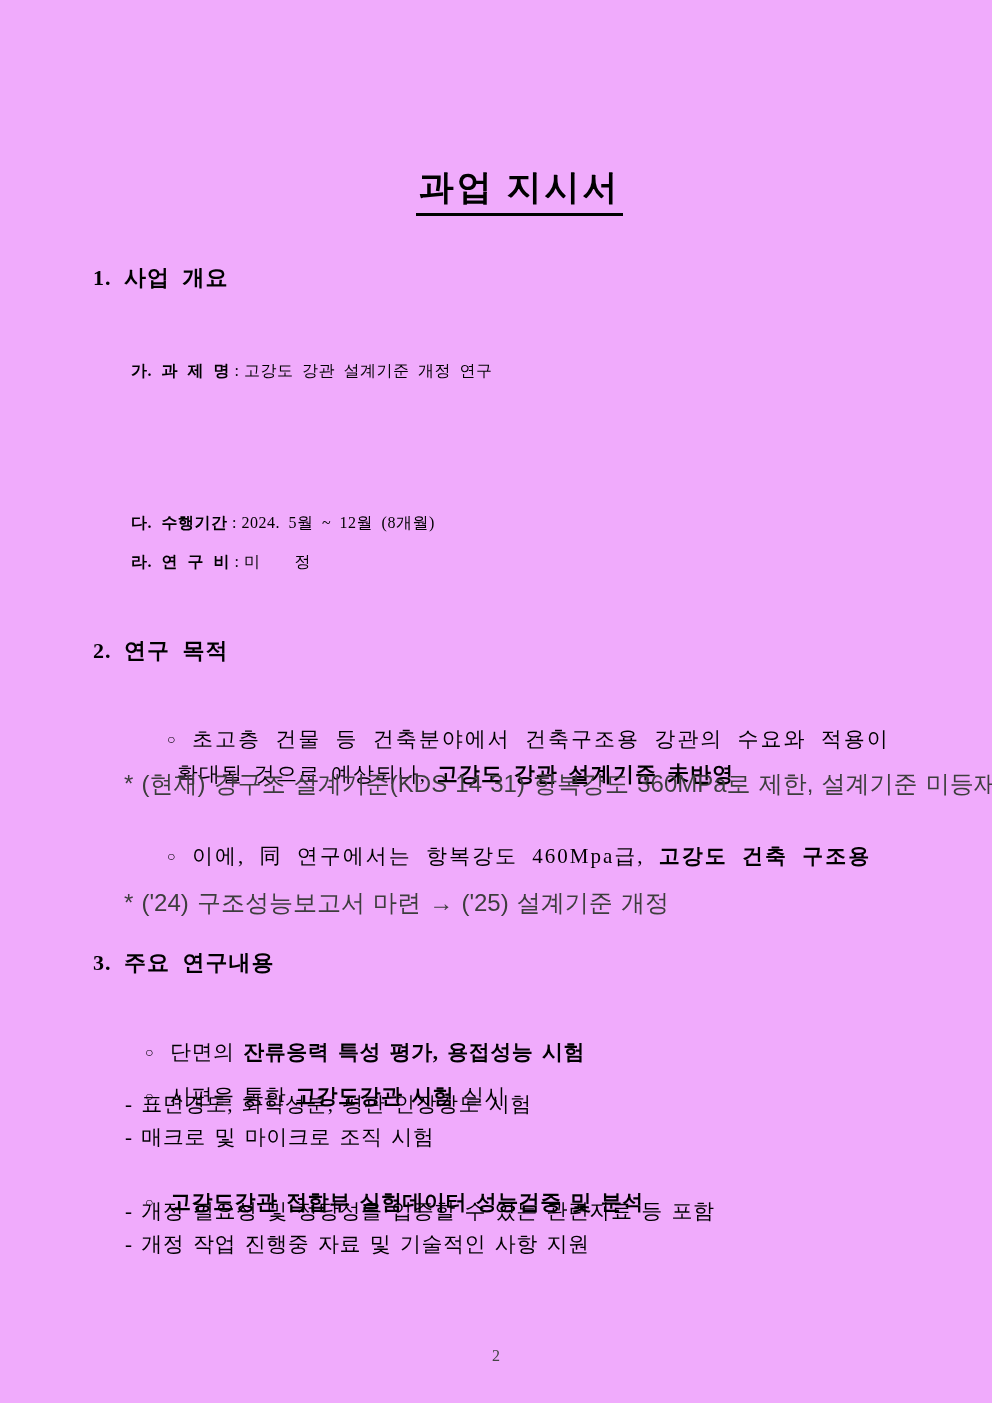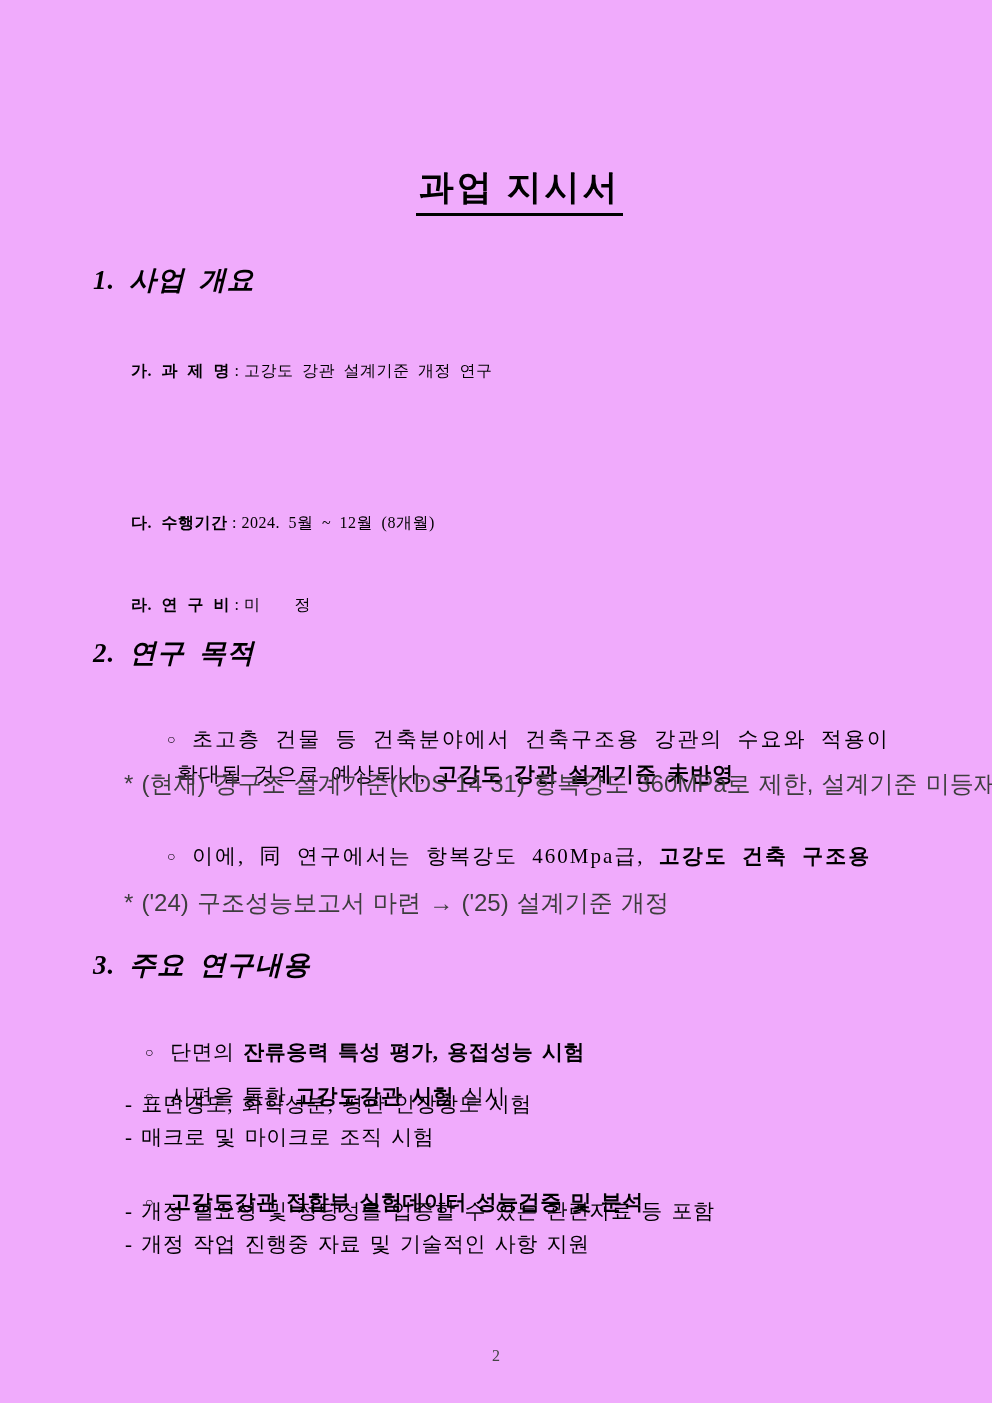--- a/index.html
+++ b/index.html
@@ -14,21 +14,21 @@
   .line{position:absolute;white-space:pre;line-height:1.25;}
   .serif{font-family:"Liberation Serif","DejaVu Serif",serif;}
   .sans{font-family:"Liberation Sans","DejaVu Sans",sans-serif;}
 
   
   .title{top:122px;left:0;width:100%;text-align:center;
          font-size:35px;font-weight:700;letter-spacing:3px;}
   .title-text{display:inline-block;border-bottom:3px solid #000;padding:0 3px 3px 3px;}
 
   
-  .h{font-size:27px;font-weight:700;letter-spacing:1px;word-spacing:6px;left:93px;font-style:italic;}
+  .h{font-size:22px;font-weight:700;letter-spacing:1px;word-spacing:6px;left:93px;}
 
   
   .item{left:113px;font-size:16px;letter-spacing:0.5px;}
   .item .lbl{font-weight:700;word-spacing:5px;}
   .item .sep{font-weight:400;}
   .item .val{word-spacing:4px;}
 
   
   .bullet{left:110px;font-size:21px;letter-spacing:0.5px;word-spacing:3px;}
   .cont{left:135px;font-size:21px;letter-spacing:0.5px;word-spacing:3px;}
@@ -60,21 +60,21 @@
 
   <div class="line item serif" style="top:341px">
     <span class="lbl">가. 과 제 명</span><span class="sep"> : </span><span class="val">고강도 강관 설계기준 개정 연구</span>
   </div>
 
 
   <div class="line item serif" style="top:493px">
     <span class="lbl">다. 수행기간</span><span class="sep"> : </span><span class="val">2024. 5월 ~ 12월 (8개월)</span>
   </div>
 
-  <div class="line item serif" style="top:575px">
+  <div class="line item serif" style="top:532px">
     <span class="lbl">라. 연 구 비</span><span class="sep"> : </span><span class="val">미    정</span>
   </div>
 
   <div class="line h serif" style="top:637px">2. 연구 목적</div>
 
   <div class="line bullet serif js-wide" style="top:700px">
     <span class="mk">○</span><span>초고층 건물 등 건축분야에서 건축구조용 강관의 수요와 적용이</span>
   </div>
   <div class="line cont serif js-mid" style="top:735px">
     <span>확대될 것으로 예상되나, </span><span class="b">고강도 강관 설계기준 未반영</span>

